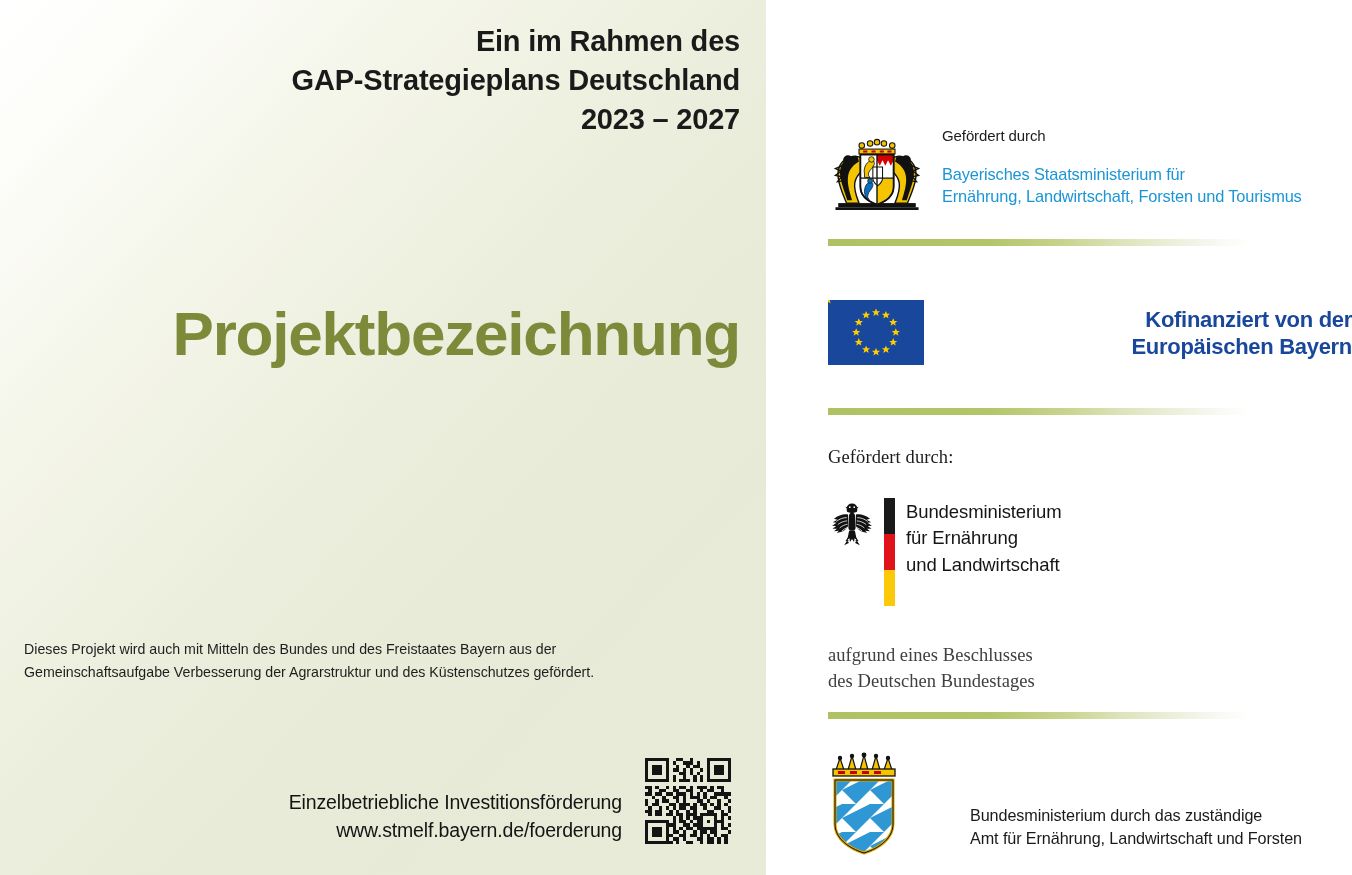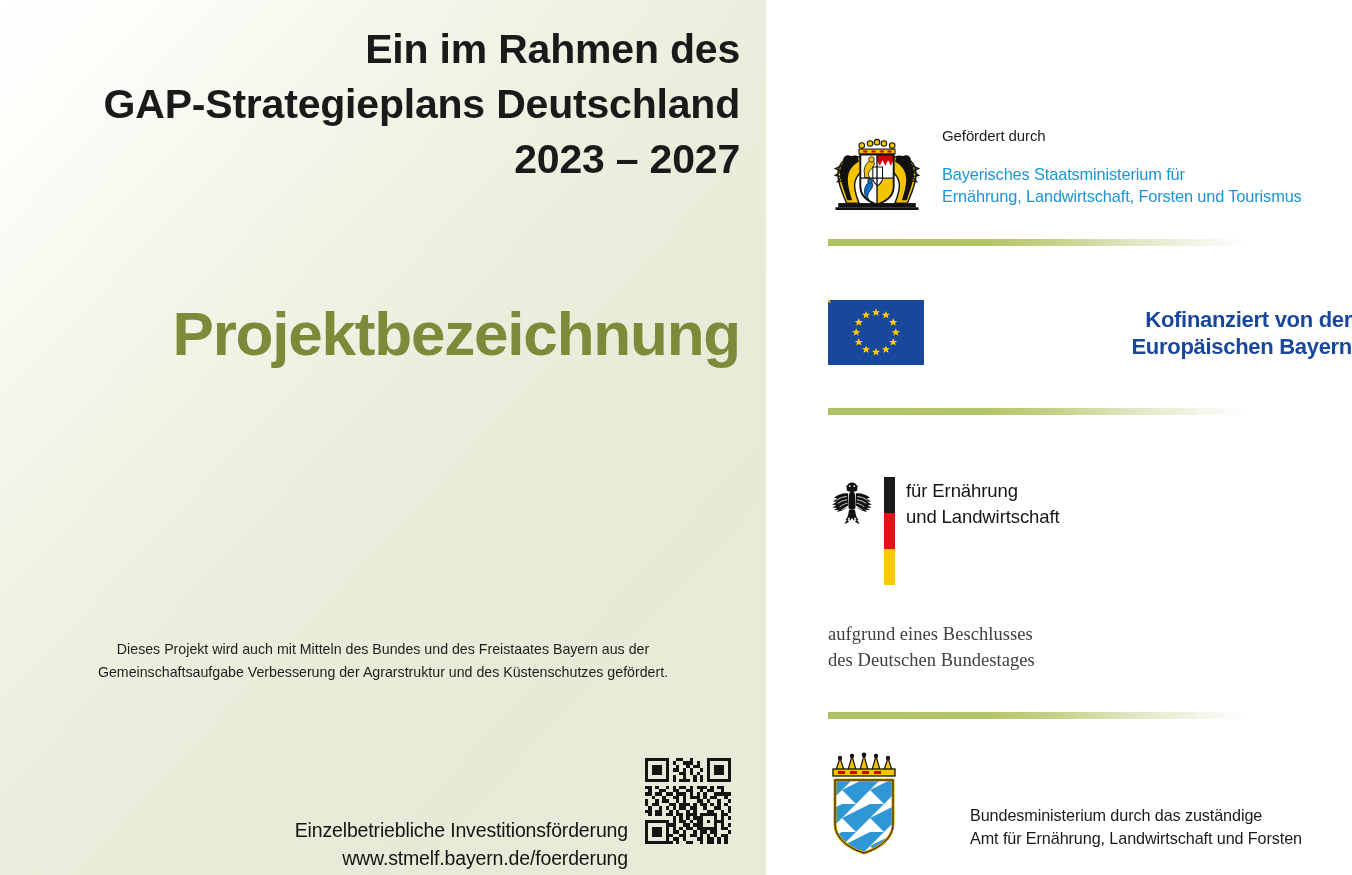--- a/index.html
+++ b/index.html
@@ -31,21 +31,21 @@
         #e7ead6 75%,
         #e8ebd7 100%);
   }
 
   .hdr-lines {
     position: absolute;
     right: 26px;
     top: 22px;
     width: 700px;
     text-align: right;
-    font-size: 41px;
+    font-size: 29px;
     font-weight: bold;
     line-height: 1.34;
     color: #1a1a1a;
     letter-spacing: -0.2px;
   }
 
   #project-title {
     position: absolute;
     left: 0; right: 26px;
     top: 303px;
@@ -54,42 +54,40 @@
     font-weight: bold;
     color: #7d8a3a;
     letter-spacing: -1.2px;
     line-height: 1;
   }
 
   #footnote {
     position: absolute;
     left: 24px; right: 24px;
     top: 638px;
-    text-align: center;
     font-size: 14.2px;
     line-height: 1.62;
     color: #1e1e1e;
   }
 
   #bottom-left-block {
     position: absolute;
     left: 0; top: 788px;
     width: 766px;
     height: 82px;
   }
   #bl-text {
     position: absolute;
-    right: 138px;
+    right: 144px;
     top: 0;
     text-align: right;
     font-size: 19.5px;
     line-height: 1.44;
     color: #141414;
     letter-spacing: -0.15px;
-    margin-top: 28px;
   }
   #qr-wrap {
     position: absolute;
     left: 645px;
     top: -30px;
     width: 86px; height: 86px;
     background: transparent;
   }
   #qr-wrap svg { display: block; }
 
@@ -536,20 +534,21 @@
         <div id="eu-text">
           <div>Kofinanziert von der</div>
           <div>Europäischen Bayern</div>
         </div>
       </div>
     </div>
 
     <div class="divider" style="top:408px"></div>
 
     <div id="blk-bmel">
+      <div class="gefoerdert-serif">Gefördert durch:</div>
 
       <div id="bmel-row">
         <div id="bmel-eagle">
           <svg viewBox="0 0 56 52" width="48" height="48" aria-hidden="true">
             <g fill="#111">
 
               <path d="M28 2 C24.5 2 22.3 4 22 6.6 L20.4 6 L22 8.2 C21.6 9.6 21.8 11 22.6 12.1
                        L28 13.5 L33.4 12.1 C34.2 11 34.4 9.6 34 8.2 L35.6 6 L34 6.6
                        C33.7 4 31.5 2 28 2 Z"></path>
               <circle cx="25.4" cy="6.4" r="1" fill="#fff"></circle>
@@ -585,20 +584,21 @@
           </svg>
         </div>
 
         <div id="bmel-flagbar">
           <div class="fb fb-black"></div>
           <div class="fb fb-red"></div>
           <div class="fb fb-gold"></div>
         </div>
 
         <div id="bmel-name">
+          <div>Bundesministerium</div>
           <div>für Ernährung</div>
           <div>und Landwirtschaft</div>
         </div>
       </div>
 
       <div id="bundestag">
         <div>aufgrund eines Beschlusses</div>
         <div>des Deutschen Bundestages</div>
       </div>
     </div>

